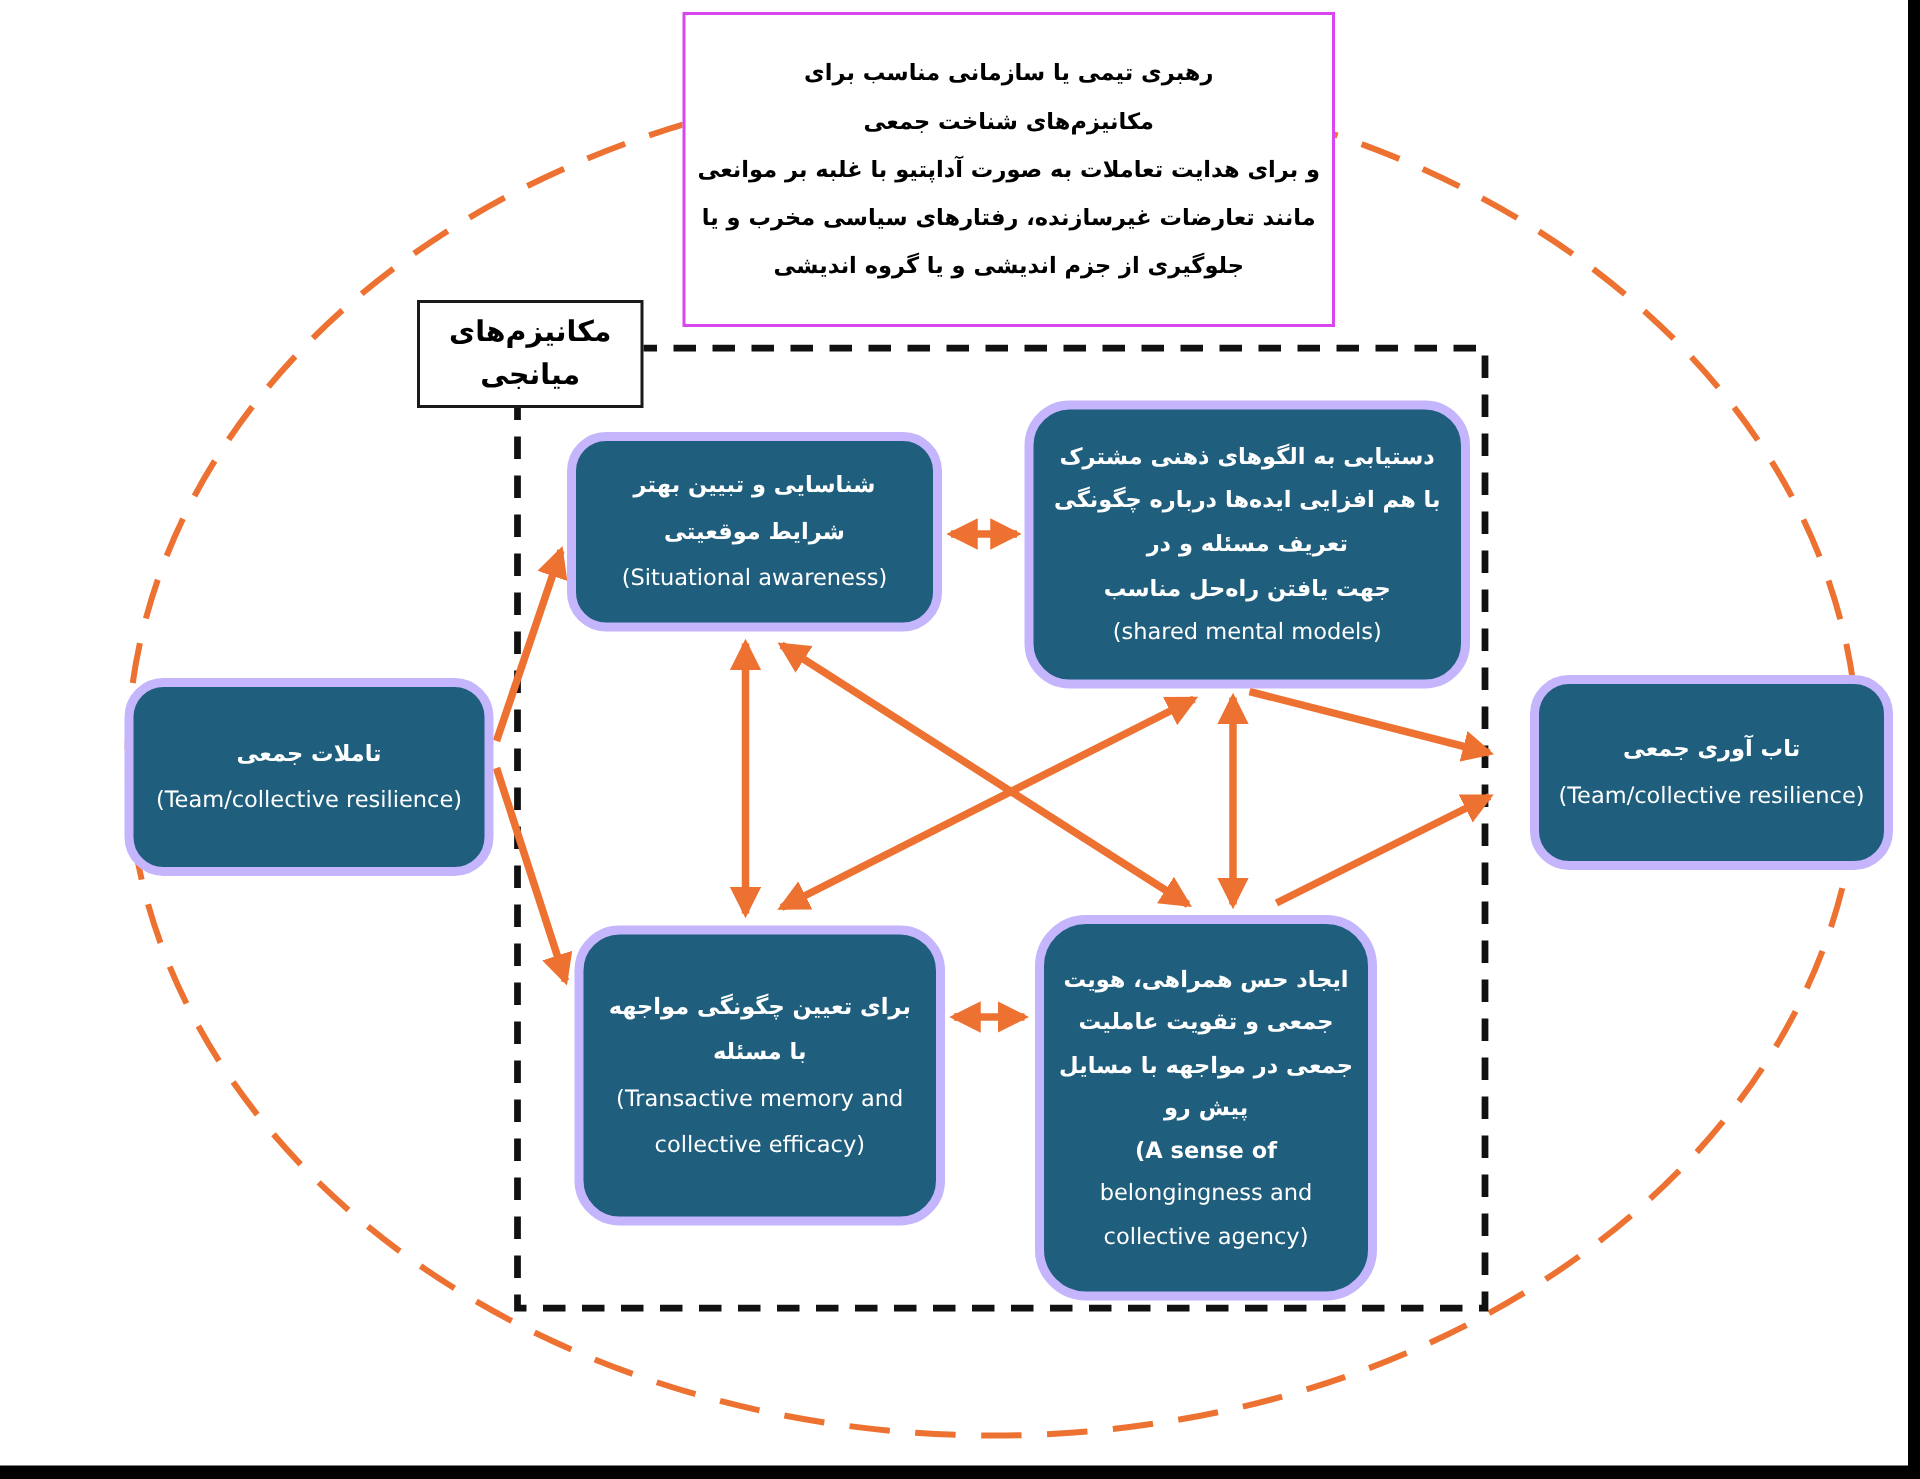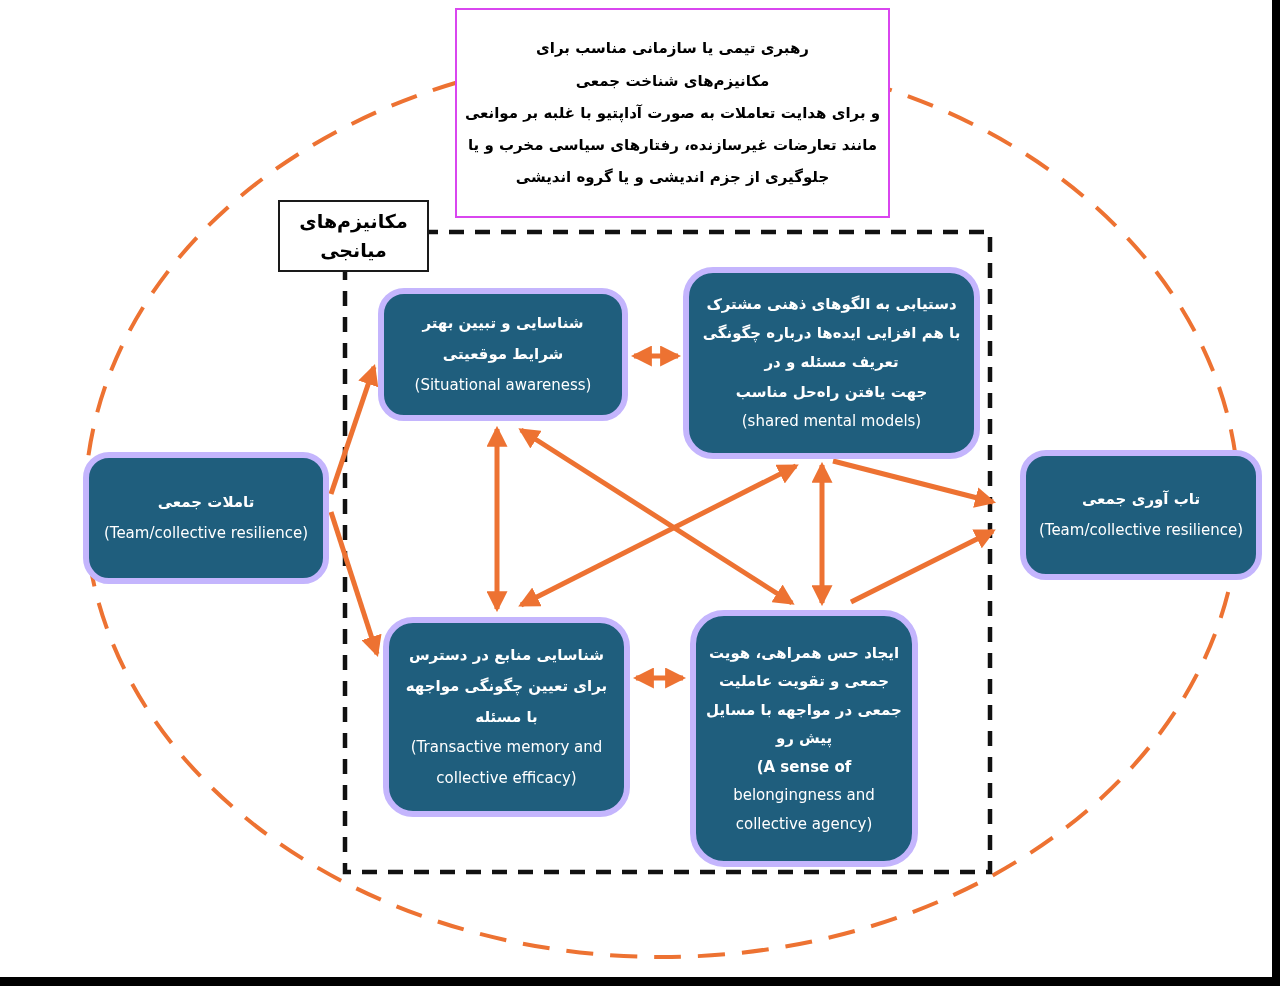--- a/index.html
+++ b/index.html
@@ -95,21 +95,20 @@
       <div class="tl" dir="auto" style="font-weight: 700;">تاملات جمعی</div>
       <div class="tl" dir="auto" style="font-weight: 400;">(Team/collective resilience)</div>
     </div>
 
   <div class="node n-resi">
       <div class="tl" dir="auto" style="font-weight: 700;">تاب آوری جمعی</div>
       <div class="tl" dir="auto" style="font-weight: 400;">(Team/collective resilience)</div>
     </div>
 
   <div class="node n-tm">
-      <div class="tl" dir="auto" style="font-weight: 700;">شناسایی منابع در دسترس</div>
       <div class="tl" dir="auto" style="font-weight: 700;">برای تعیین چگونگی مواجهه</div>
       <div class="tl" dir="auto" style="font-weight: 700;">با مسئله</div>
       <div class="tl" dir="auto" style="font-weight: 400;">(Transactive memory and</div>
       <div class="tl" dir="auto" style="font-weight: 400;">collective efficacy)</div>
     </div>
 
   <div class="node n-bel">
       <div class="tl" dir="auto" style="font-weight: 700;">ایجاد حس همراهی، هویت</div>
       <div class="tl" dir="auto" style="font-weight: 700;">جمعی و تقویت عاملیت</div>
       <div class="tl" dir="auto" style="font-weight: 700;">جمعی در مواجهه با مسایل</div>

